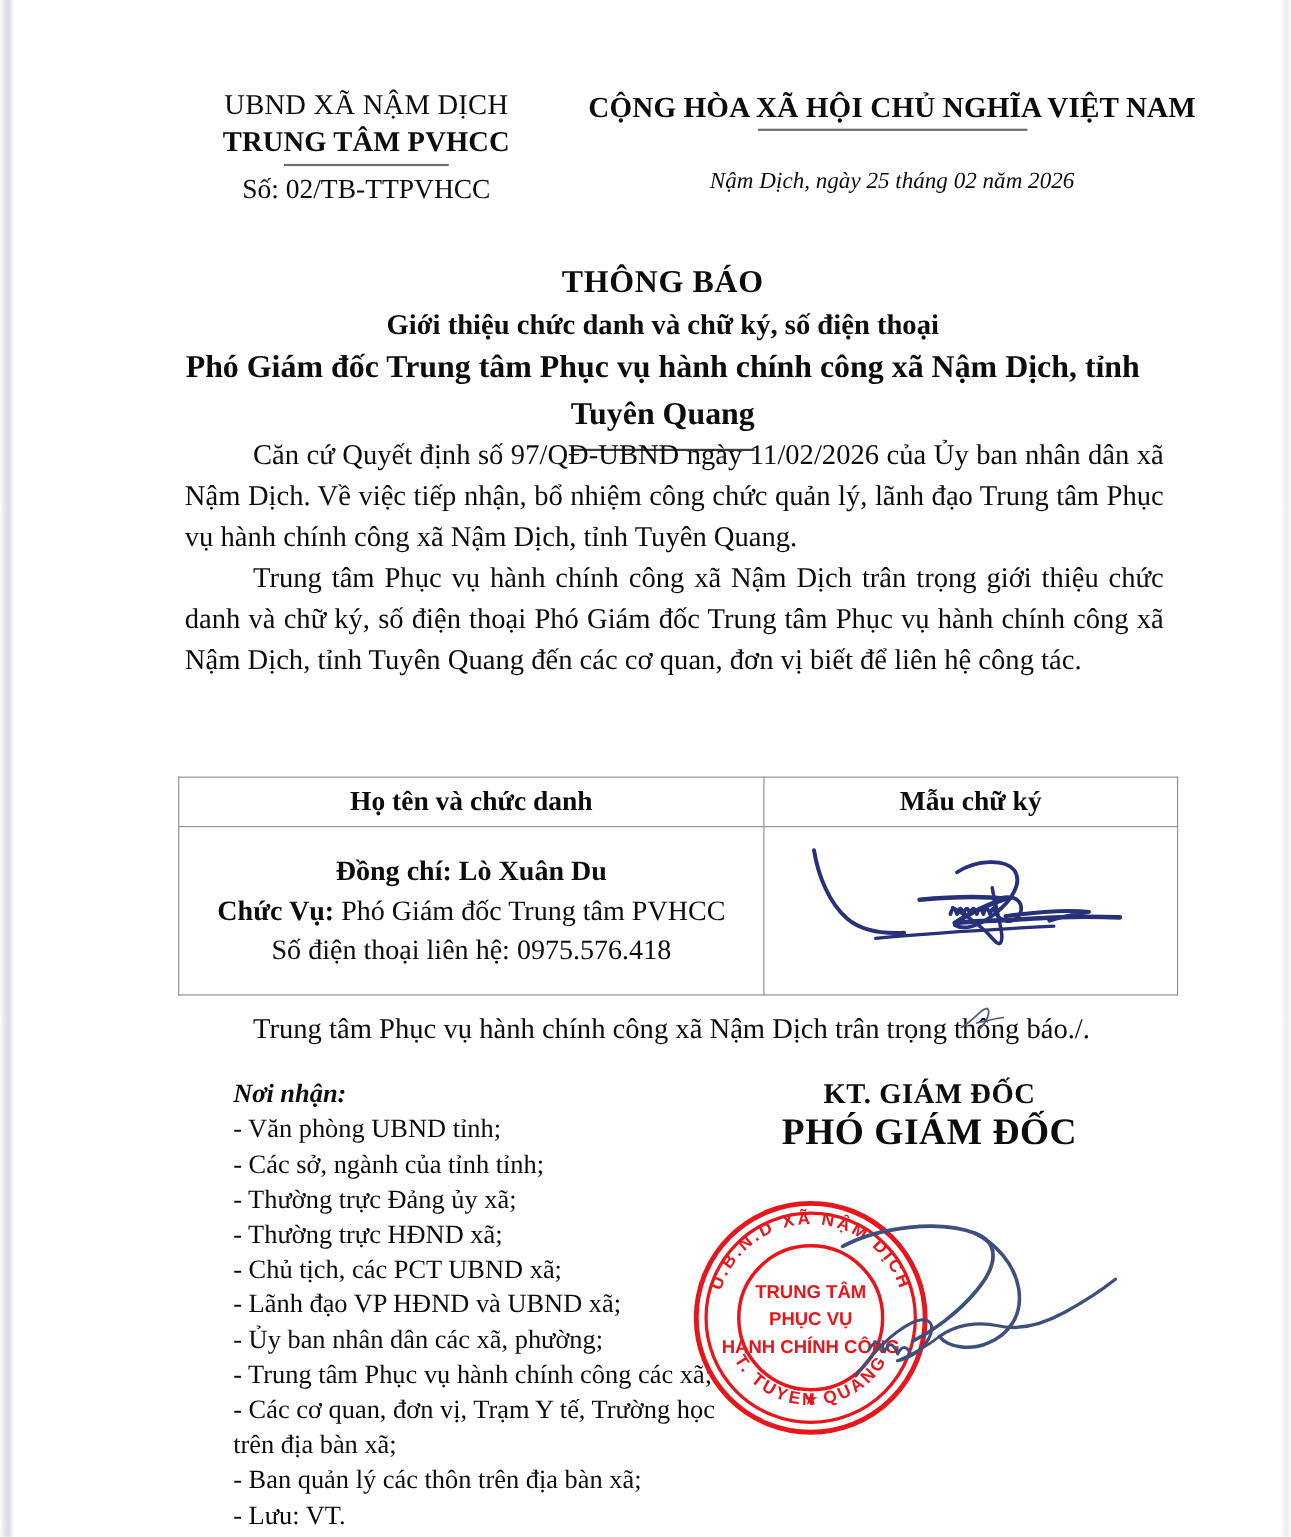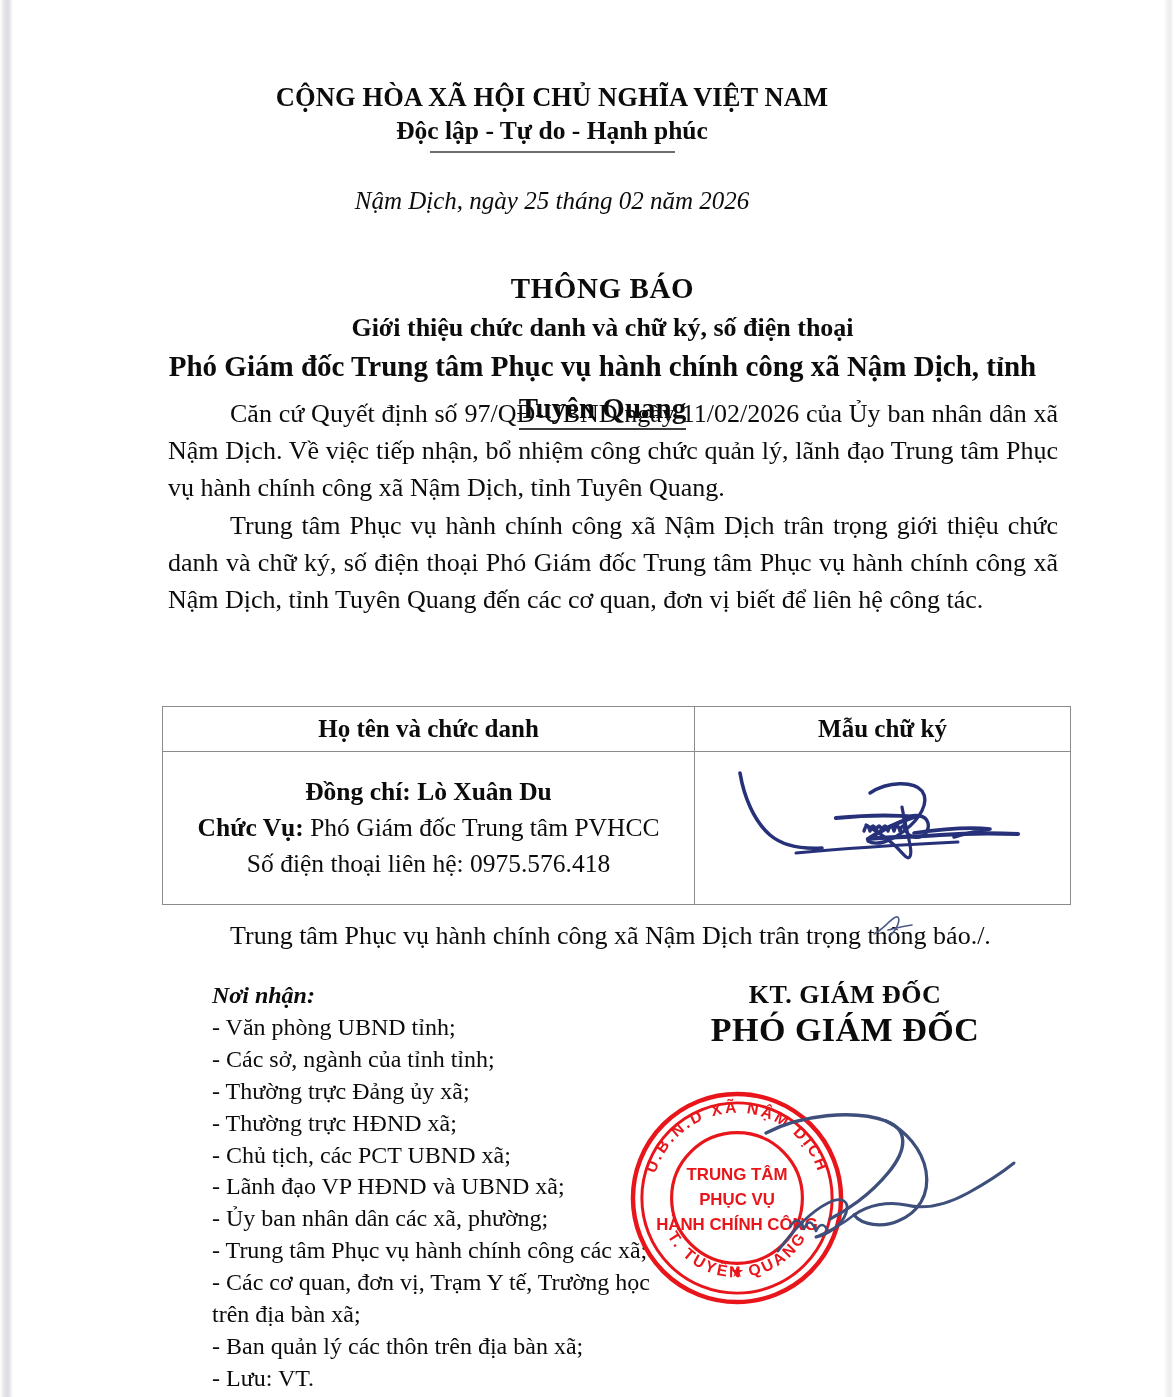--- a/index.html
+++ b/index.html
@@ -90,55 +90,54 @@
     font-size: 25.5px;
     font-weight: bold;
   }
   .rule-med {
     width: 245px;
     height: 2px;
     background: #6e6e72;
     margin: 3px auto 0 auto;
   }
   .hdr-date {
-    font-size: 25px;
+    font-size: 21px;
     font-style: italic;
     margin-top: 32px;
   }
 
   
   .title-block {
     position: absolute;
     top: 238px;
     left: 150px;
     width: 905px;
     text-align: center;
     line-height: 1.3;
-    margin-top: 32px;
   }
   .title-main {
     font-size: 29px;
     font-weight: bold;
     letter-spacing: 0.6px;
   }
   .title-sub1 {
     font-size: 26px;
     font-weight: bold;
     margin-top: 3px;
   }
   .title-sub2 {
     font-size: 29px;
     font-weight: bold;
     margin-top: 3px;
     line-height: 1.32;
   }
   .title-underline-wrap {
     display: inline-block;
     border-bottom: 2px solid #3c3c3c;
-    padding-bottom: 1px;
+    padding-bottom: 13px;
   }
 
   
   .body-block {
     position: absolute;
     top: 396px;
     left: 168px;
     width: 890px;
   }
   .para {
@@ -282,23 +281,28 @@
 </style>
 </head>
 <body>
 
 <div class="sheet">
 
   <div class="page-edge-left"></div>
   <div class="page-edge-right"></div>
 
   <div class="header">
+    <div class="hdr-left">
+      <div class="hdr-org">UBND XÃ NẬM DỊCH</div>
+      <div class="hdr-unit">TRUNG TÂM PVHCC</div>
+      <div class="rule-short"></div>
+      <div class="hdr-number">Số: 02/TB-TTPVHCC</div>
+    </div>
     <div class="hdr-right">
       <div class="hdr-country">CỘNG HÒA XÃ HỘI CHỦ NGHĨA VIỆT NAM</div>
-      <div class="hdr-motto">Độc lập - Tự do - Hạnh phúc</div>
       <div class="rule-med"></div>
       <div class="hdr-date">Nậm Dịch, ngày 25 tháng 02 năm 2026</div>
     </div>
   </div>
 
   <div class="title-block">
     <div class="title-main">THÔNG BÁO</div>
     <div class="title-sub1">Giới thiệu chức danh và chữ ký, số điện thoại</div>
     <div class="title-sub2">Phó Giám đốc Trung tâm Phục vụ hành chính công xã Nậm Dịch, tỉnh</div>
     <div class="title-sub2"><span class="title-underline-wrap">Tuyên Quang</span></div>

